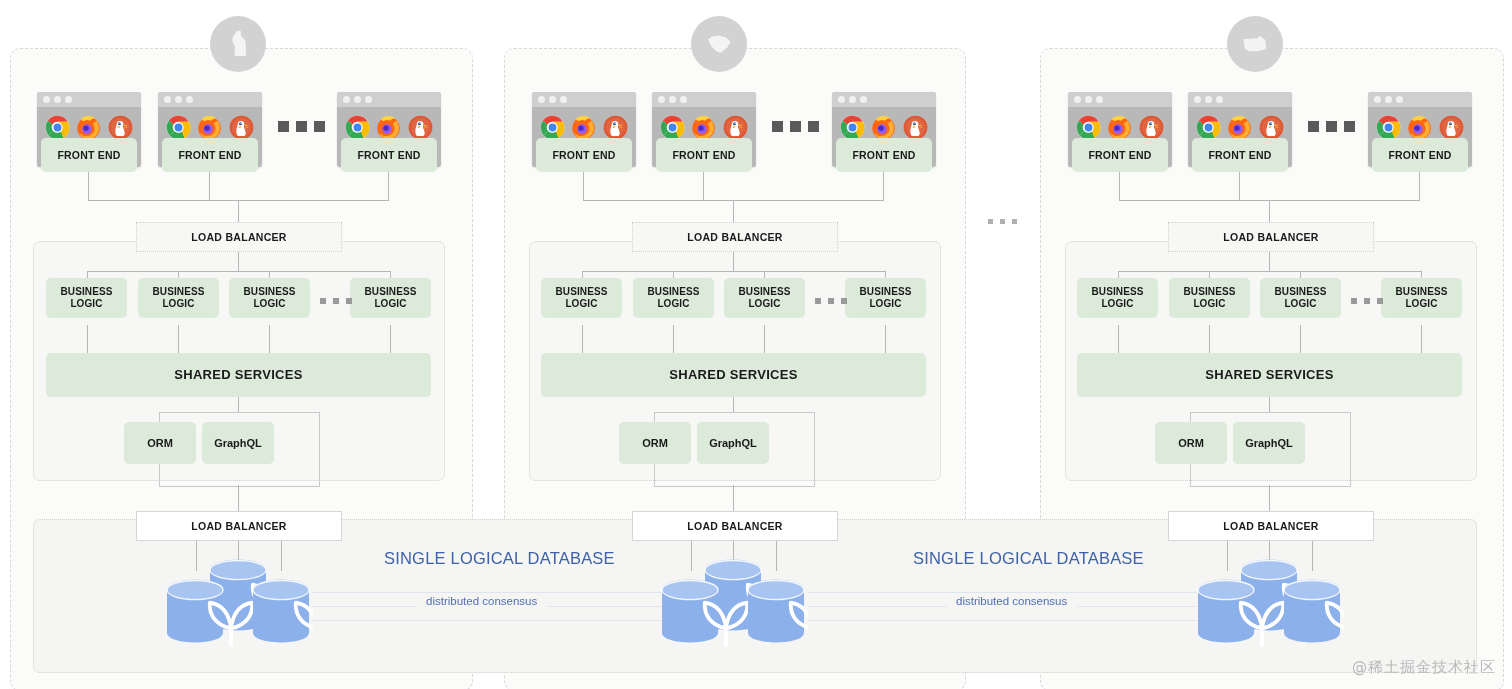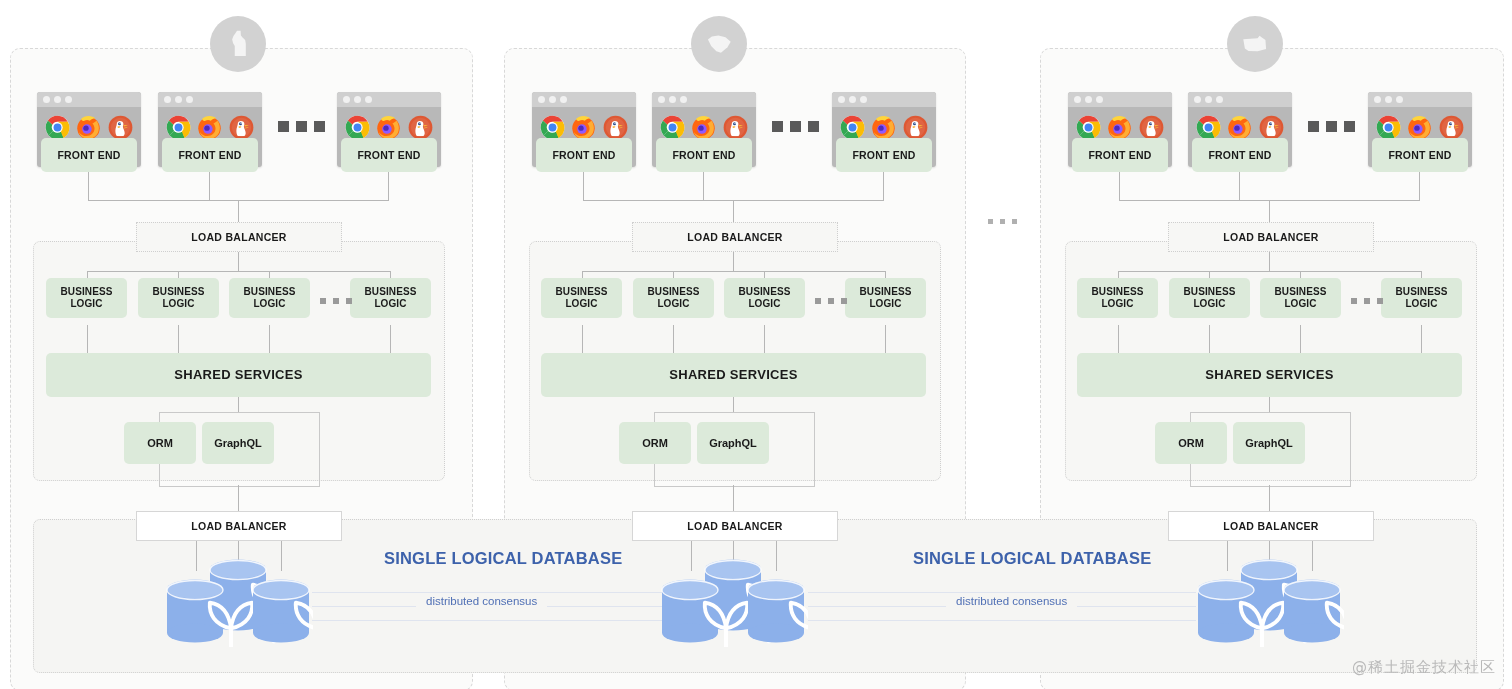--- a/index.html
+++ b/index.html
@@ -90,21 +90,21 @@
   .dots.big i{width:11px;height:11px;}
   .dots.mid i{width:6px;height:6px;background:#9a9a9a;}
   .dots.sml i{width:5px;height:5px;background:#b0b0b0;}
 
   
   .dbcluster{position:absolute;width:150px;height:92px;z-index:6;}
   .dbcluster svg{display:block;}
 
   
   .db-title{
-    position:absolute;color:#3d62ab;font-size:16.5px;font-weight:700;
+    position:absolute;color:#3d62ab;font-size:16.5px;font-weight:400;
     letter-spacing:.2px;z-index:6;white-space:nowrap;
   }
   .db-sub{
     position:absolute;color:#5070b5;font-size:11.5px;font-weight:500;
     z-index:6;white-space:nowrap;background:#f5f5f3;padding:0 10px;
   }
   .consensus-line{position:absolute;height:1px;background:#dfe4ef;z-index:5;}
 
   .watermark{
     position:absolute;right:16px;bottom:12px;color:#b9b9b9;

